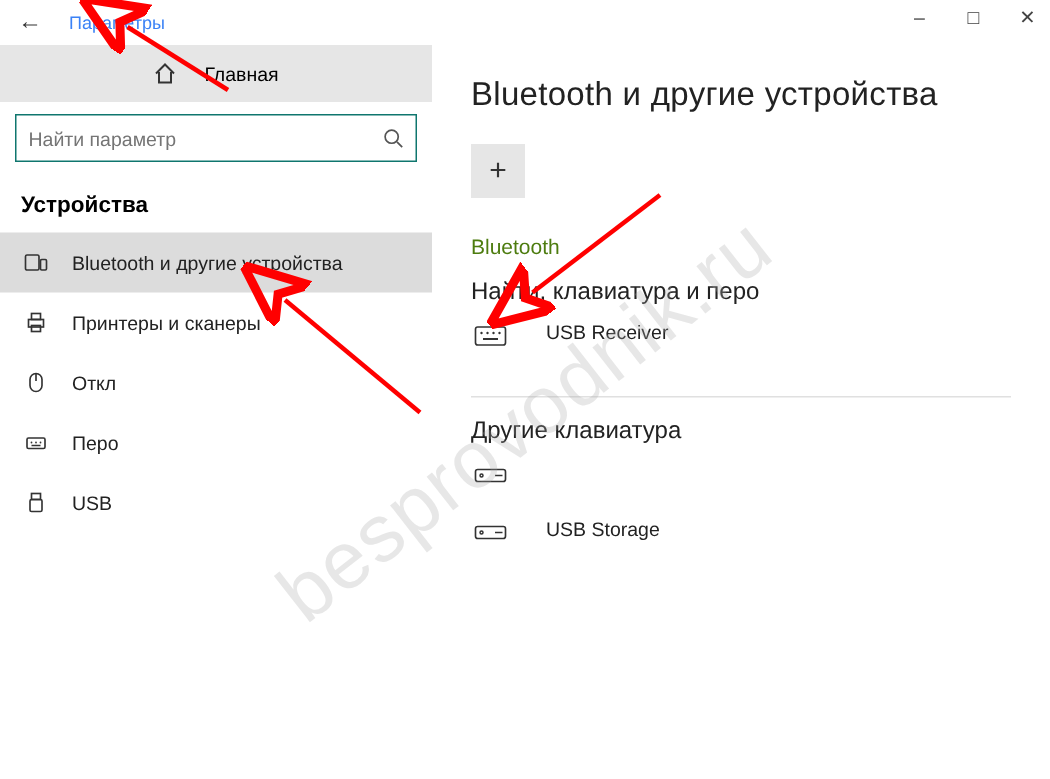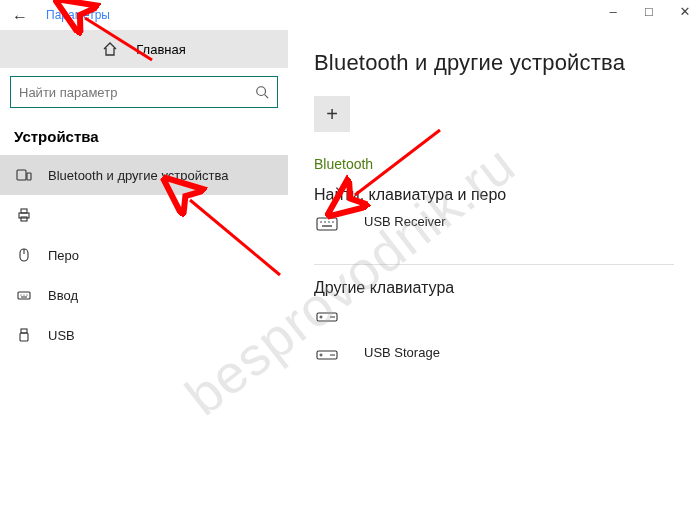--- a/index.html
+++ b/index.html
@@ -141,41 +141,42 @@
         <span class="label">Bluetooth и другие устройства</span>
       </div>
       <div class="nav-item">
         <span class="icon">
           <svg width="16" height="16" viewBox="0 0 16 16">
               <rect x="3" y="6" width="10" height="5" fill="none" stroke="#333" stroke-width="1.1"></rect>
               <rect x="5" y="2" width="6" height="4" fill="none" stroke="#333" stroke-width="1.1"></rect>
               <rect x="5" y="10" width="6" height="4" fill="none" stroke="#333" stroke-width="1.1"></rect>
             </svg>
         </span>
+        <span class="label">Принтеры и сканеры</span>
       </div>
       <div class="nav-item">
         <span class="icon">
           <svg width="16" height="16" viewBox="0 0 16 16">
               <rect x="4" y="2" width="8" height="12" rx="4" fill="none" stroke="#333" stroke-width="1.1"></rect>
               <line x1="8" y1="2" x2="8" y2="7" stroke="#333" stroke-width="1.1"></line>
             </svg>
         </span>
-        <span class="label">Перо</span>
+        <span class="label">Откл</span>
       </div>
       <div class="nav-item">
         <span class="icon">
           <svg width="16" height="16" viewBox="0 0 16 16">
               <rect x="2" y="5" width="12" height="7" rx="1" fill="none" stroke="#333" stroke-width="1.1"></rect>
               <circle cx="5" cy="8" r="0.6" fill="#333"></circle>
               <circle cx="8" cy="8" r="0.6" fill="#333"></circle>
               <circle cx="11" cy="8" r="0.6" fill="#333"></circle>
               <line x1="5" y1="10" x2="11" y2="10" stroke="#333" stroke-width="1"></line>
             </svg>
         </span>
-        <span class="label">Ввод</span>
+        <span class="label">Перо</span>
       </div>
       <div class="nav-item">
         <span class="icon">
           <svg width="16" height="16" viewBox="0 0 16 16">
               <rect x="5" y="2" width="6" height="4" fill="none" stroke="#333" stroke-width="1.1"></rect>
               <rect x="4" y="6" width="8" height="8" rx="1" fill="none" stroke="#333" stroke-width="1.1"></rect>
             </svg>
         </span>
         <span class="label">USB</span>
       </div>

